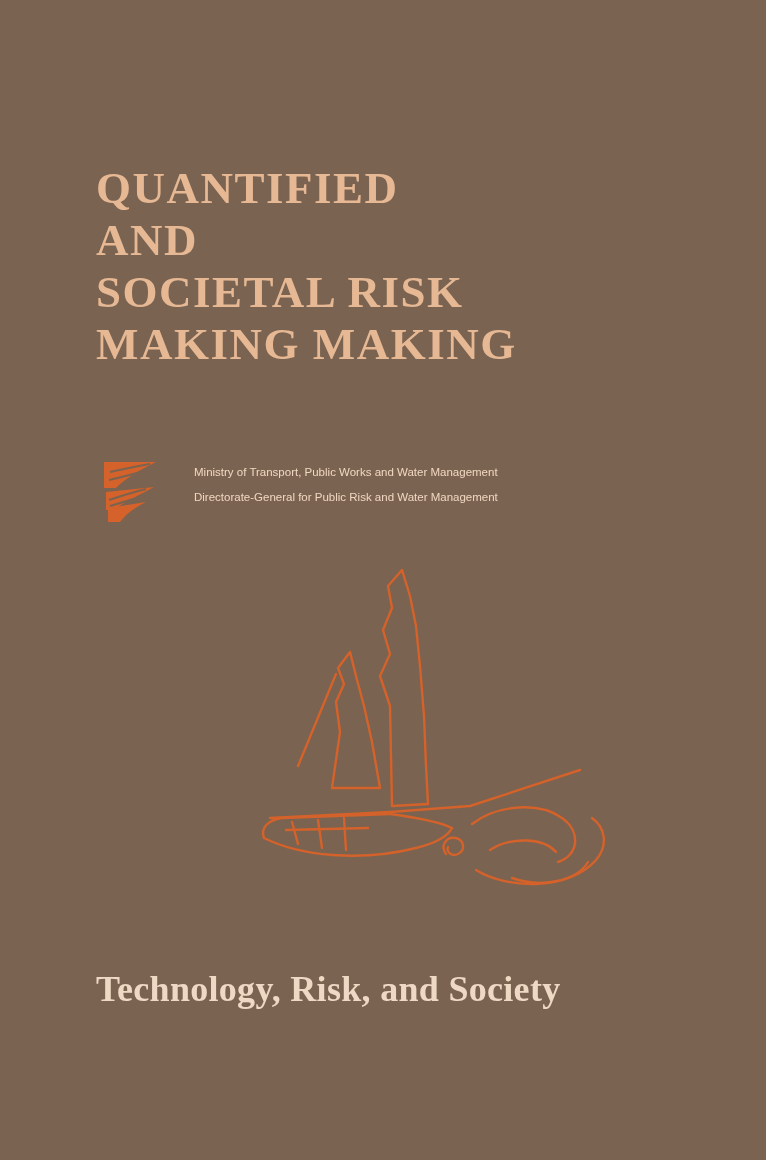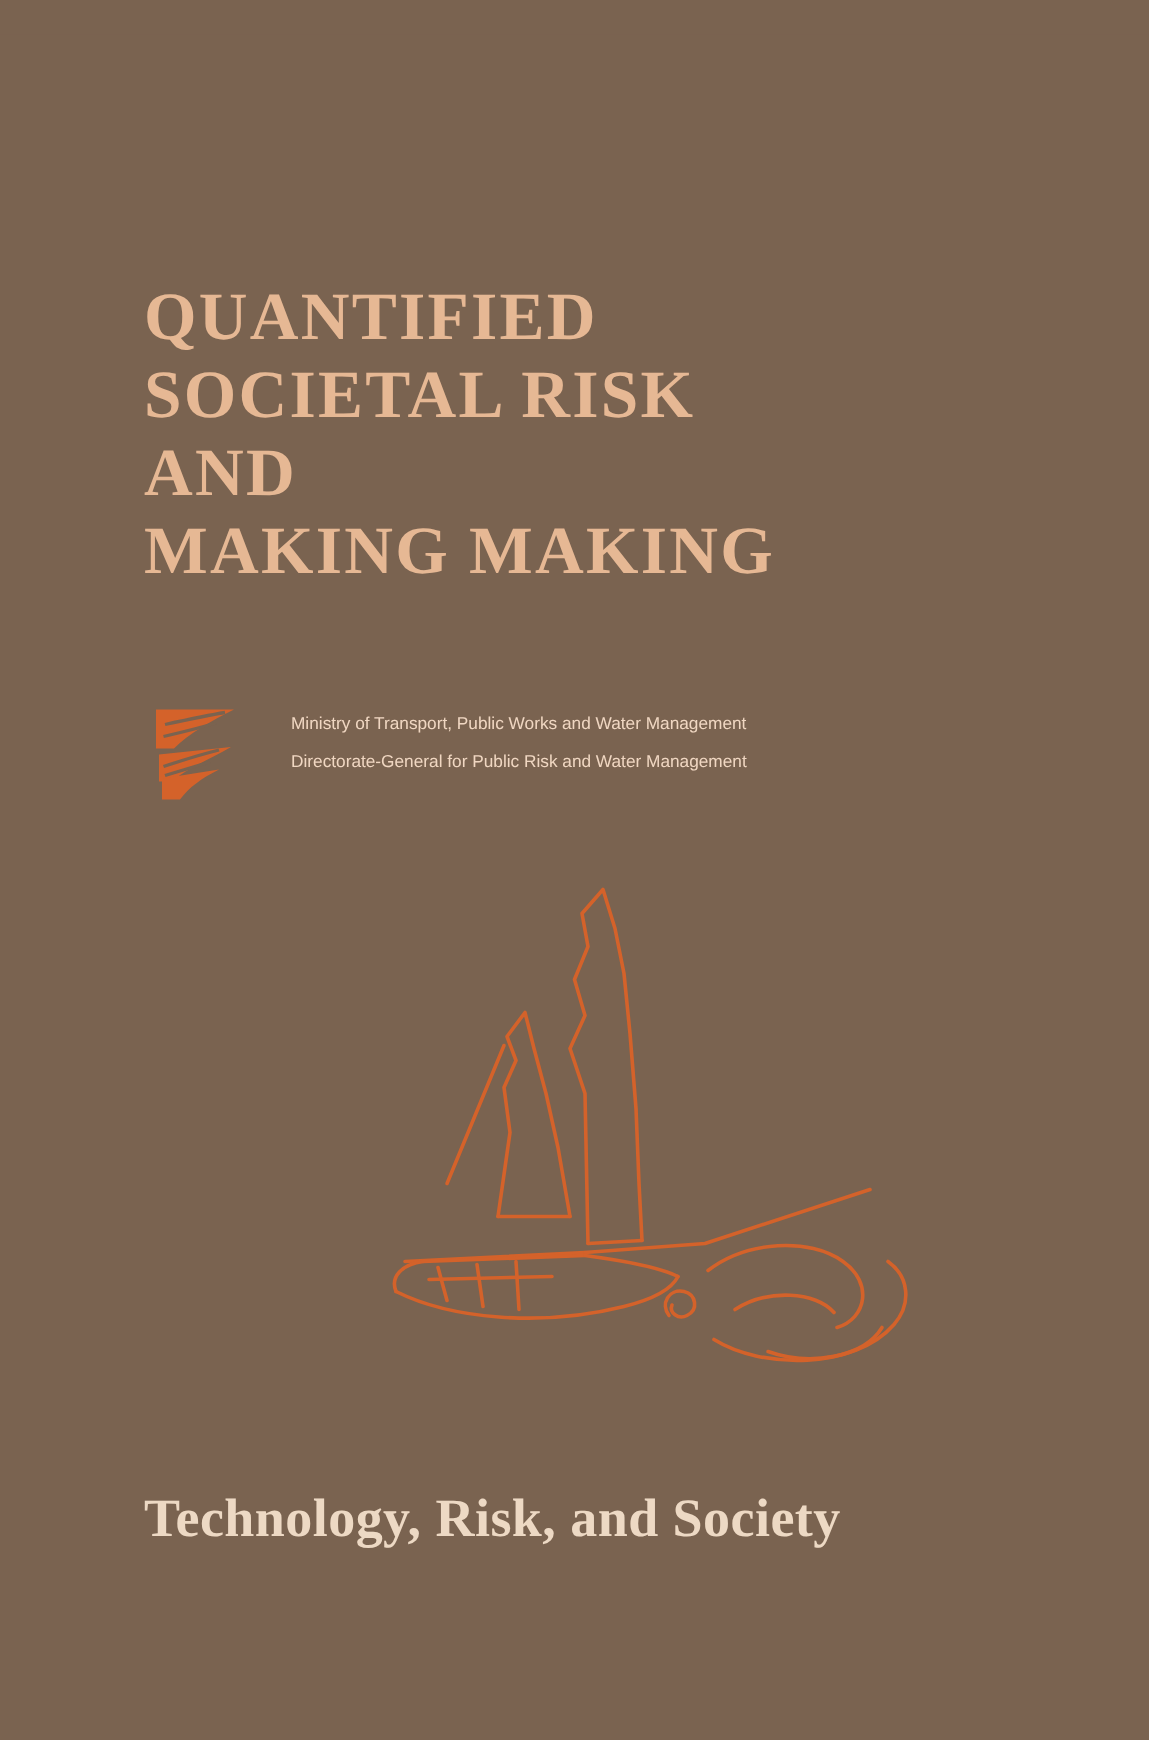--- a/index.html
+++ b/index.html
@@ -11,21 +11,20 @@
     height: 1160px;
     background: #7a6350;
     font-family: "Liberation Serif", serif;
     overflow: hidden;
     position: relative;
   }
   .cover {
     position: absolute;
     inset: 0;
     background: #7a6350;
-    margin-top: 23px;
   }
 
   
   .title-block {
     position: absolute;
     left: 96px;
     top: 162px;
     width: 560px;
   }
   .title-line {
@@ -35,21 +34,21 @@
     line-height: 52px;
     letter-spacing: 1.5px;
     color: #e6b894;
     white-space: nowrap;
   }
 
   
   .ministry-block {
     position: absolute;
     left: 96px;
-    top: 442px;
+    top: 454px;
     width: 600px;
     height: 80px;
   }
   .logo {
     position: absolute;
     left: 0;
     top: 2px;
     width: 72px;
     height: 72px;
   }
@@ -88,22 +87,22 @@
     white-space: nowrap;
   }
 </style>
 </head>
 <body>
 
 <div class="cover">
 
   <div class="title-block">
     <div class="title-line">QUANTIFIED</div>
+    <div class="title-line">AND</div>
     <div class="title-line">SOCIETAL RISK</div>
-    <div class="title-line">AND</div>
     <div class="title-line">MAKING MAKING</div>
   </div>
 
   <div class="ministry-block">
     <div class="logo">
       <svg width="72" height="72" viewBox="0 0 72 72" xmlns="http://www.w3.org/2000/svg">
         <g fill="#d4622a">
           <path d="M8 6 L60 6 C44 14 30 22 20 32 L8 32 Z"></path>
           <path d="M10 36 L58 31 C42 40 28 46 18 54 L10 54 Z"></path>
           <path d="M12 58 L50 52 C38 58 30 64 24 72 L12 72 Z" transform="translate(0,-6)"></path>

